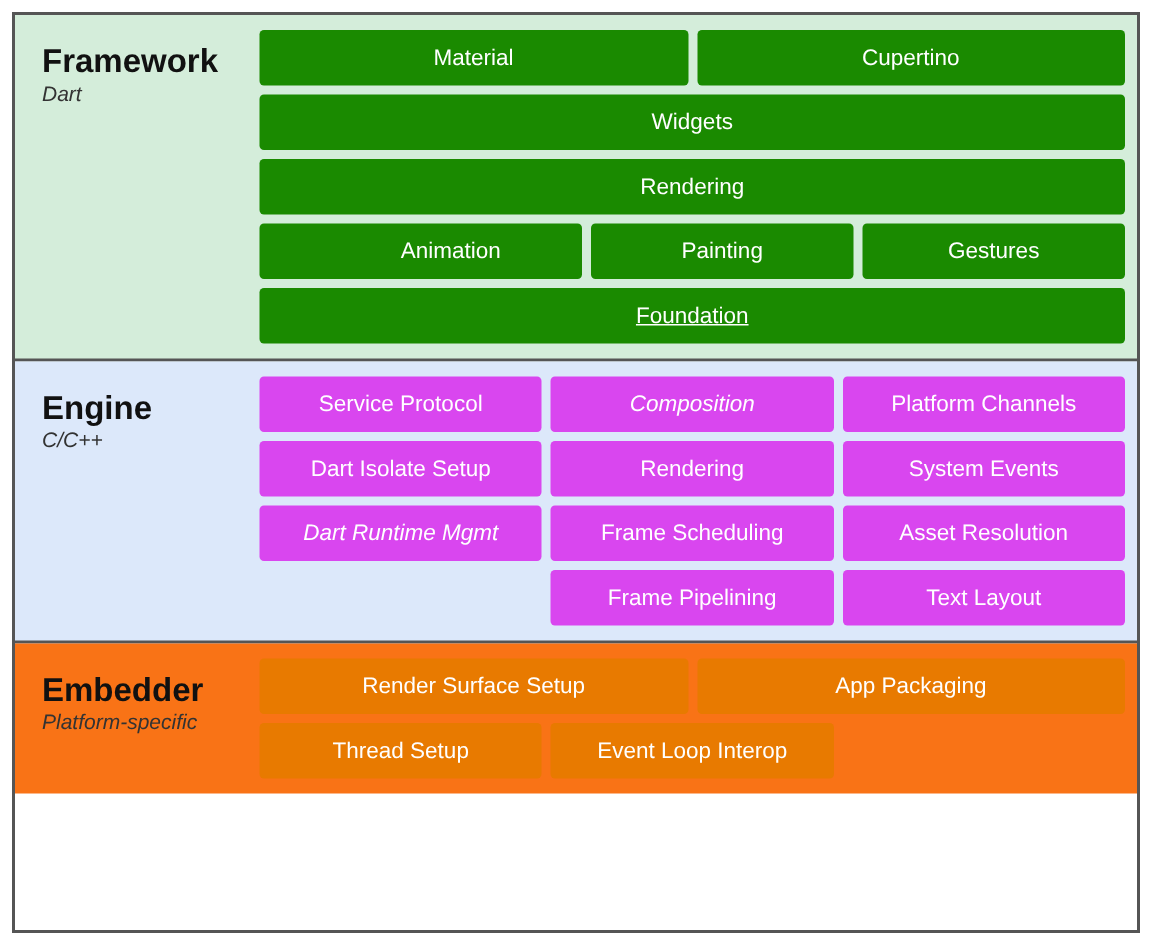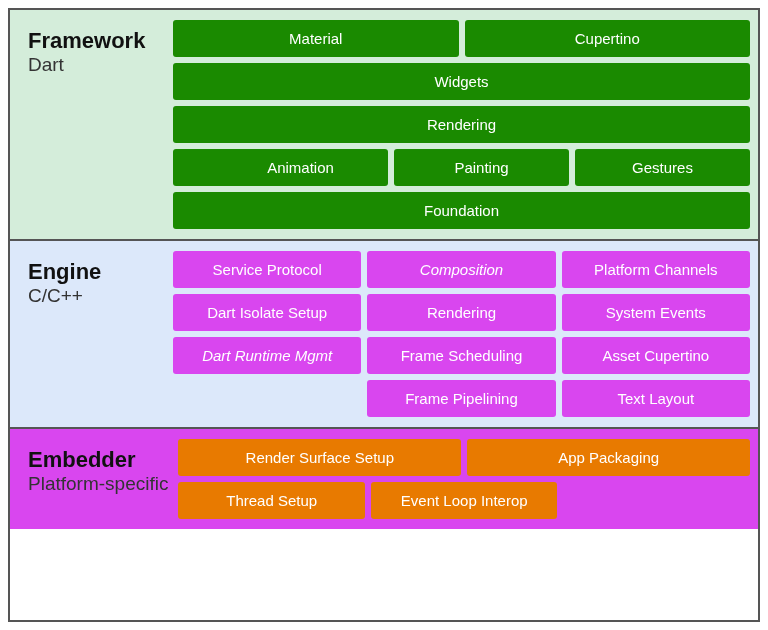--- a/index.html
+++ b/index.html
@@ -38,22 +38,23 @@
       justify-content: flex-start;
     }
 
     .section-title {
       font-size: 22px;
       font-weight: bold;
       color: #111;
     }
 
     .section-subtitle {
-      font-size: 19px;
+      font-size: 14px;
       color: #333;
+      font-style: italic;
     }
 
     .section-content {
       flex: 1;
       display: flex;
       flex-direction: column;
       gap: 6px;
       border-radius: 11px;
     }
 
@@ -92,21 +93,21 @@
       background: #dce8fa;
       border-bottom: 2px solid #555;
       display: flex;
       flex-direction: row;
       padding: 10px 8px;
       gap: 0;
     }
 
     
     .embedder-section {
-      background: #d946ef;
+      background: #f97316;
       display: flex;
       flex-direction: row;
       padding: 10px 8px;
       gap: 0;
     }
   </style>
 </head>
 <body>
 
 <div class="main-container">
@@ -126,21 +127,21 @@
         </div>
         <div class="btn-row">
           <button class="btn btn-green" style="flex: 1 1 0%;">Rendering</button>
         </div>
         <div class="btn-row">
           <button class="btn btn-green" style="flex: 1 1 0%; padding-left: 48px;">Animation</button>
           <button class="btn btn-green" style="flex: 1 1 0%;">Painting</button>
           <button class="btn btn-green" style="flex: 1 1 0%;">Gestures</button>
         </div>
         <div class="btn-row">
-          <button class="btn btn-green" style="flex: 1 1 0%;">Foundation</button>
+          <button class="btn btn-green" style="flex: 1 1 0%; text-decoration: underline;">Foundation</button>
         </div>
       </div>
   </div>
 
   <div class="engine-section">
     <div class="section-label">
       <span class="section-title">Engine</span>
       <span class="section-subtitle">C/C++</span>
     </div>
     <div class="section-content" id="engine-grid">
@@ -150,21 +151,21 @@
           <button class="btn btn-blue" style="flex: 1 1 0%;">Platform Channels</button>
         </div>
         <div class="btn-row">
           <button class="btn btn-blue" style="flex: 1 1 0%;">Dart Isolate Setup</button>
           <button class="btn btn-blue" style="flex: 1 1 0%;">Rendering</button>
           <button class="btn btn-blue" style="flex: 1 1 0%;">System Events</button>
         </div>
         <div class="btn-row">
           <button class="btn btn-blue" style="flex: 1 1 0%; font-style: italic;">Dart Runtime Mgmt</button>
           <button class="btn btn-blue" style="flex: 1 1 0%;">Frame Scheduling</button>
-          <button class="btn btn-blue" style="flex: 1 1 0%;">Asset Cupertino</button>
+          <button class="btn btn-blue" style="flex: 1 1 0%;">Asset Resolution</button>
         </div>
         <div class="btn-row">
           <button class="btn btn-blue" style="flex: 1 1 0%; visibility: hidden;"></button>
           <button class="btn btn-blue" style="flex: 1 1 0%;">Frame Pipelining</button>
           <button class="btn btn-blue" style="flex: 1 1 0%;">Text Layout</button>
         </div>
       </div>
   </div>
 
   <div class="embedder-section">

